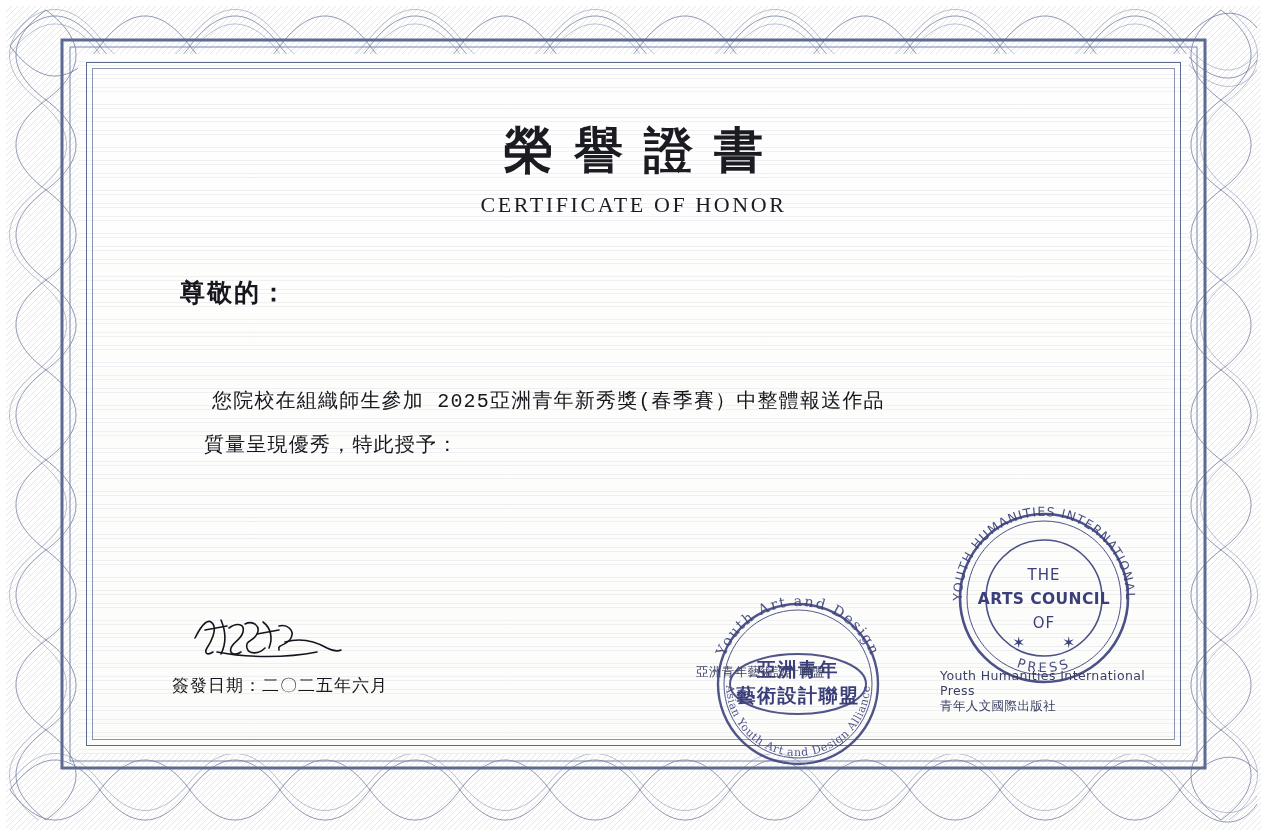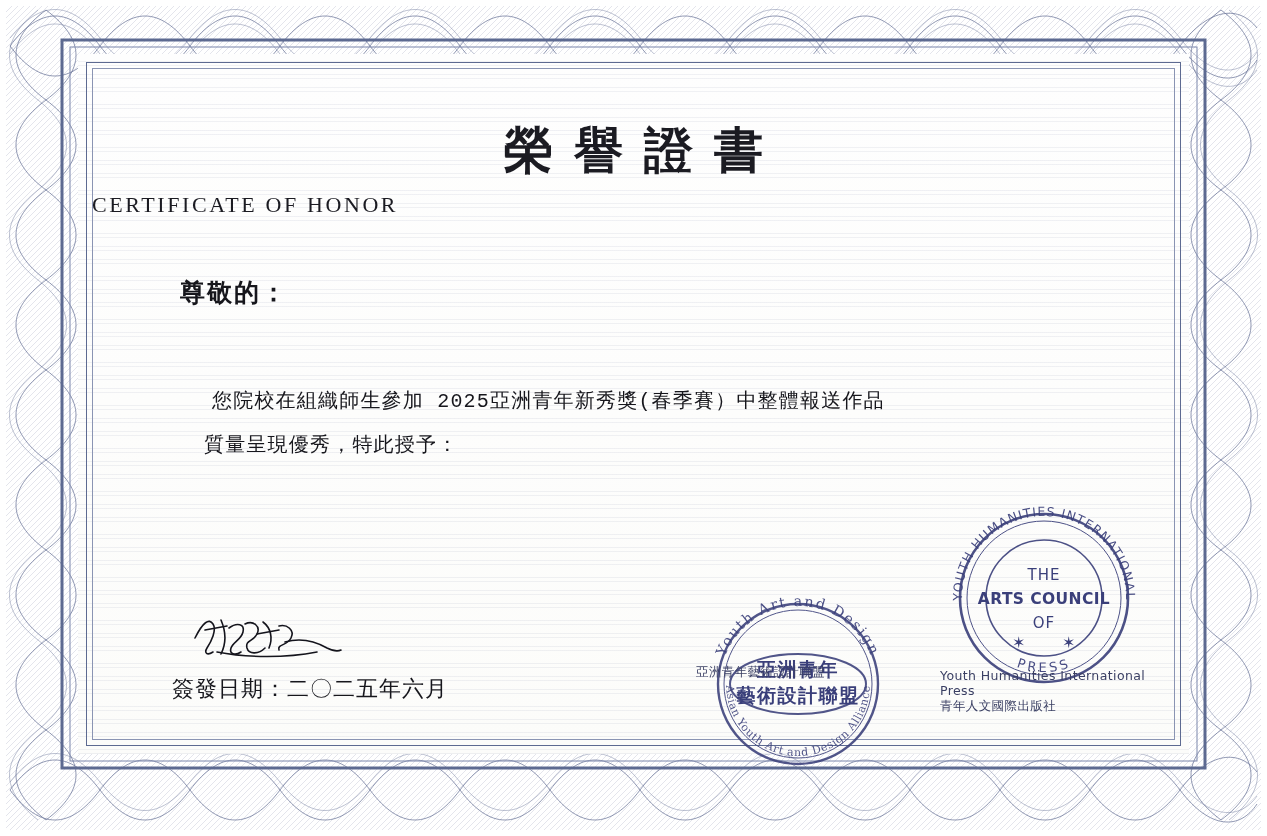--- a/index.html
+++ b/index.html
@@ -89,21 +89,21 @@
     font-size: 49px;
     font-weight: 700;
     letter-spacing: 21px;
     text-indent: 21px;
     color: #1b1b22;
   }
   .title-en {
     position: absolute;
     top: 124px;
     width: 100%;
-    text-align: left;
+    text-align: center;
     font-family: "Liberation Serif", serif;
     font-size: 22px;
     letter-spacing: 2.6px;
     color: #1b1b22;
   }
 
   .salutation {
     position: absolute;
     left: 88px;
     top: 208px;
@@ -159,21 +159,21 @@
     left: 95px;
     top: 540px;
     width: 160px;
     height: 58px;
   }
   .issue-date {
     position: absolute;
     left: 80px;
     top: 606px;
     font-family: "DejaVu Serif", serif;
-    font-size: 22px;
+    font-size: 17px;
     letter-spacing: 1px;
     color: #16161c;
   }
 
   
   .seal {
     position: absolute;
   }
   .seal-alliance { left: 606px; top: 516px; width: 200px; height: 200px; }
   .seal-council  { left: 852px; top: 430px; width: 200px; height: 200px; }

